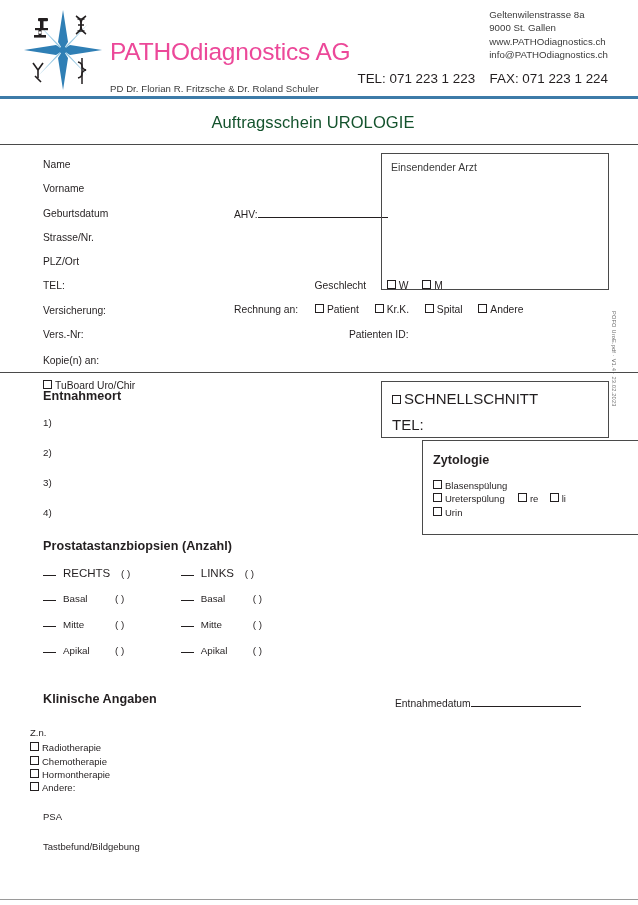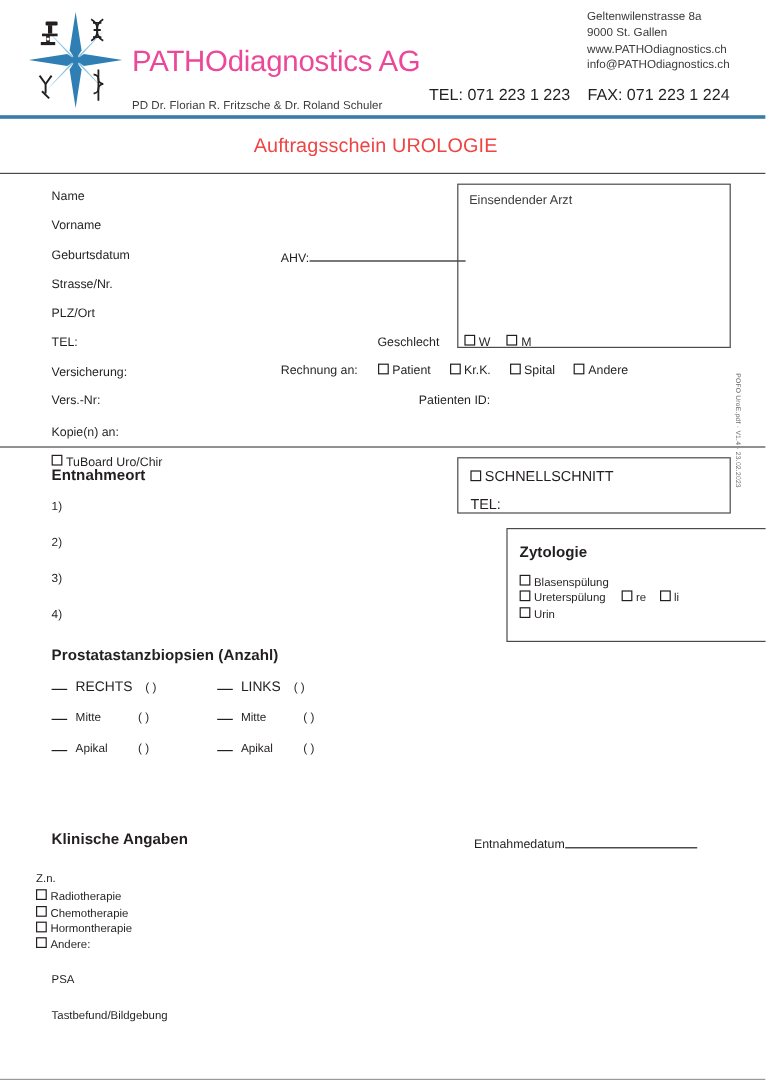--- a/index.html
+++ b/index.html
@@ -70,21 +70,21 @@
     height: 45px;
     border-bottom: 1px solid #4a4a4a;
     position: relative;
   }
   .doc-title {
     position: absolute;
     left: 0; right: 0;
     top: 14px;
     text-align: center;
     font-size: 16.5px;
-    color: #ef4444;
+    color: #14532d;
     letter-spacing: 0.1px;
     padding-right: 12px;
   }
 
   
   .patient-block {
     position: relative;
     height: 227px;
     border-bottom: 1px solid #4a4a4a;
   }
@@ -160,25 +160,25 @@
     font-weight: bold;
     color: #231f20;
     letter-spacing: 0.05px;
   }
   .numlist { margin-top: 14px; font-size: 9.8px; color: #231f20; }
   .numlist .row { height: 30px; line-height: 12px; }
 
   .schnell-box {
     position: absolute;
     left: 381px; top: 8px;
-    width: 228px; height: 47px;
+    width: 228px; height: 57px;
     border: 1px solid #4a4a4a;
     box-sizing: border-box;
     padding: 8px 0 0 10px;
-    font-size: 12px;
+    font-size: 15px;
   }
   .schnell-box .tel { margin-top: 9px; }
 
   .zyto-box {
     position: absolute;
     left: 381px; top: 67px;
     width: 228px; height: 95px;
     border: 1px solid #4a4a4a;
     box-sizing: border-box;
     padding: 12px 0 0 10px;
@@ -405,20 +405,28 @@
           <span class="bio-cell">
             <span class="blank"></span><span class="bio-name big">RECHTS</span>
             <span style="display:inline-block;width:8px"></span><span class="paren">(     )</span>
           </span>
           <span class="bio-cell">
             <span class="blank"></span><span class="bio-name big">LINKS</span>
             <span style="display:inline-block;width:8px"></span><span class="paren">(     )</span>
           </span>
         </div>
 
+        <div class="bio-row">
+          <span class="bio-cell">
+            <span class="blank"></span><span class="bio-name" style="width:52px">Basal</span><span class="paren">(     )</span>
+          </span>
+          <span class="bio-cell">
+            <span class="blank"></span><span class="bio-name" style="width:52px">Basal</span><span class="paren">(     )</span>
+          </span>
+        </div>
 
         <div class="bio-row">
           <span class="bio-cell">
             <span class="blank"></span><span class="bio-name" style="width:52px">Mitte</span><span class="paren">(     )</span>
           </span>
           <span class="bio-cell">
             <span class="blank"></span><span class="bio-name" style="width:52px">Mitte</span><span class="paren">(     )</span>
           </span>
         </div>
 

